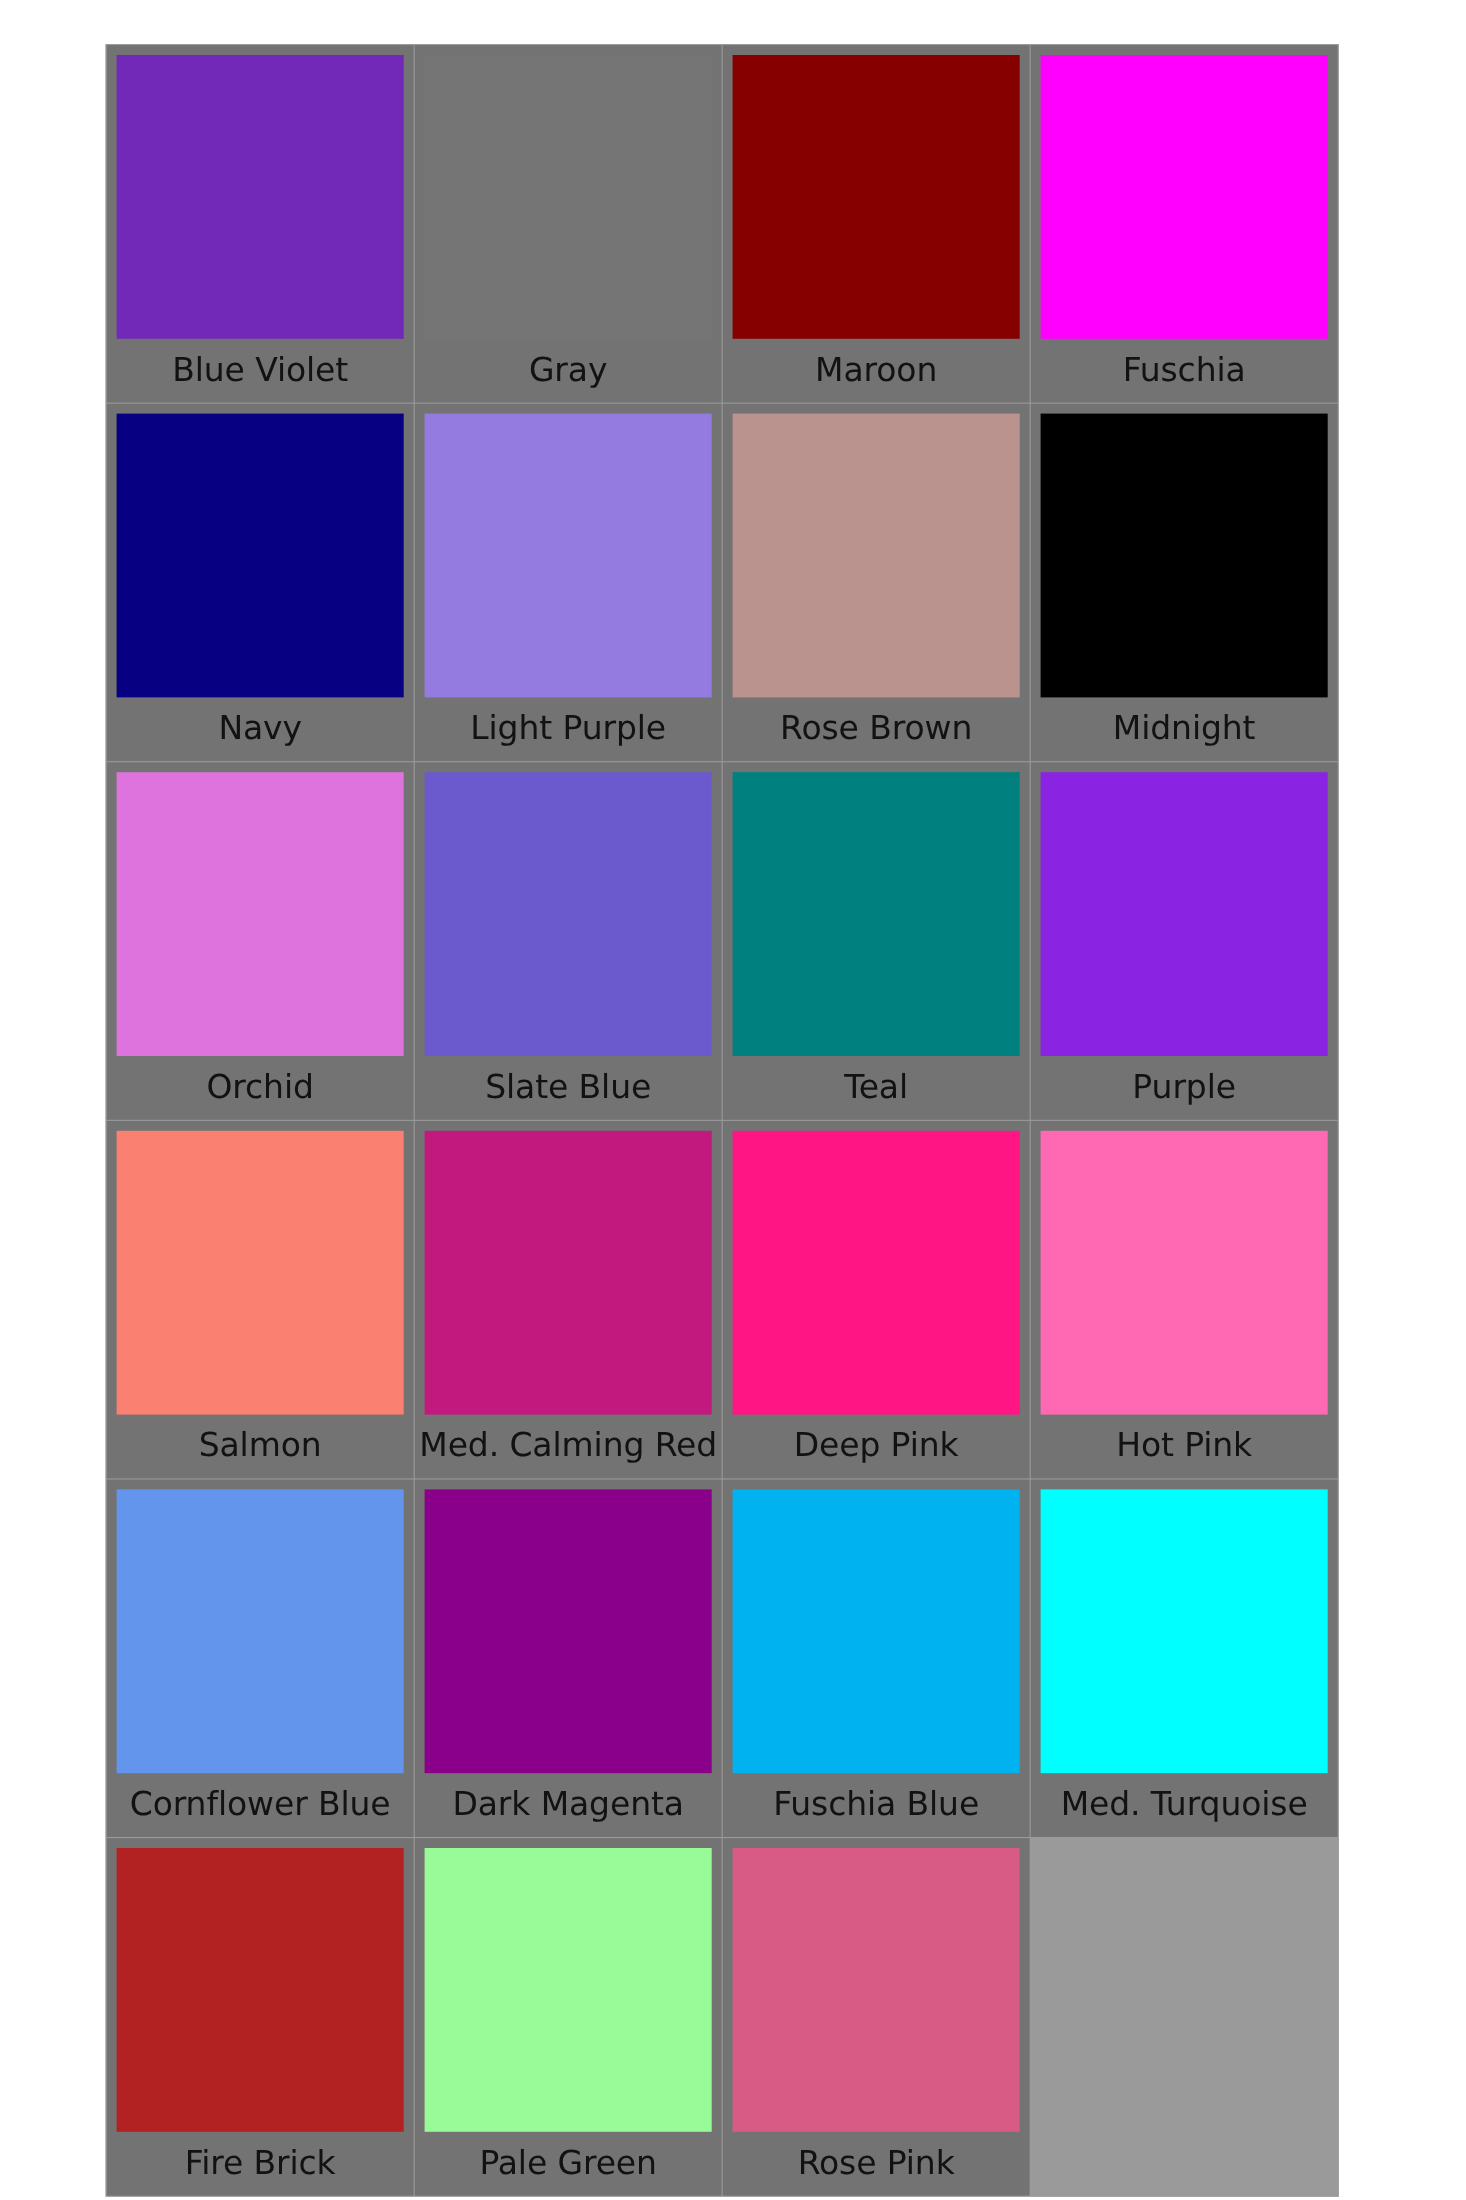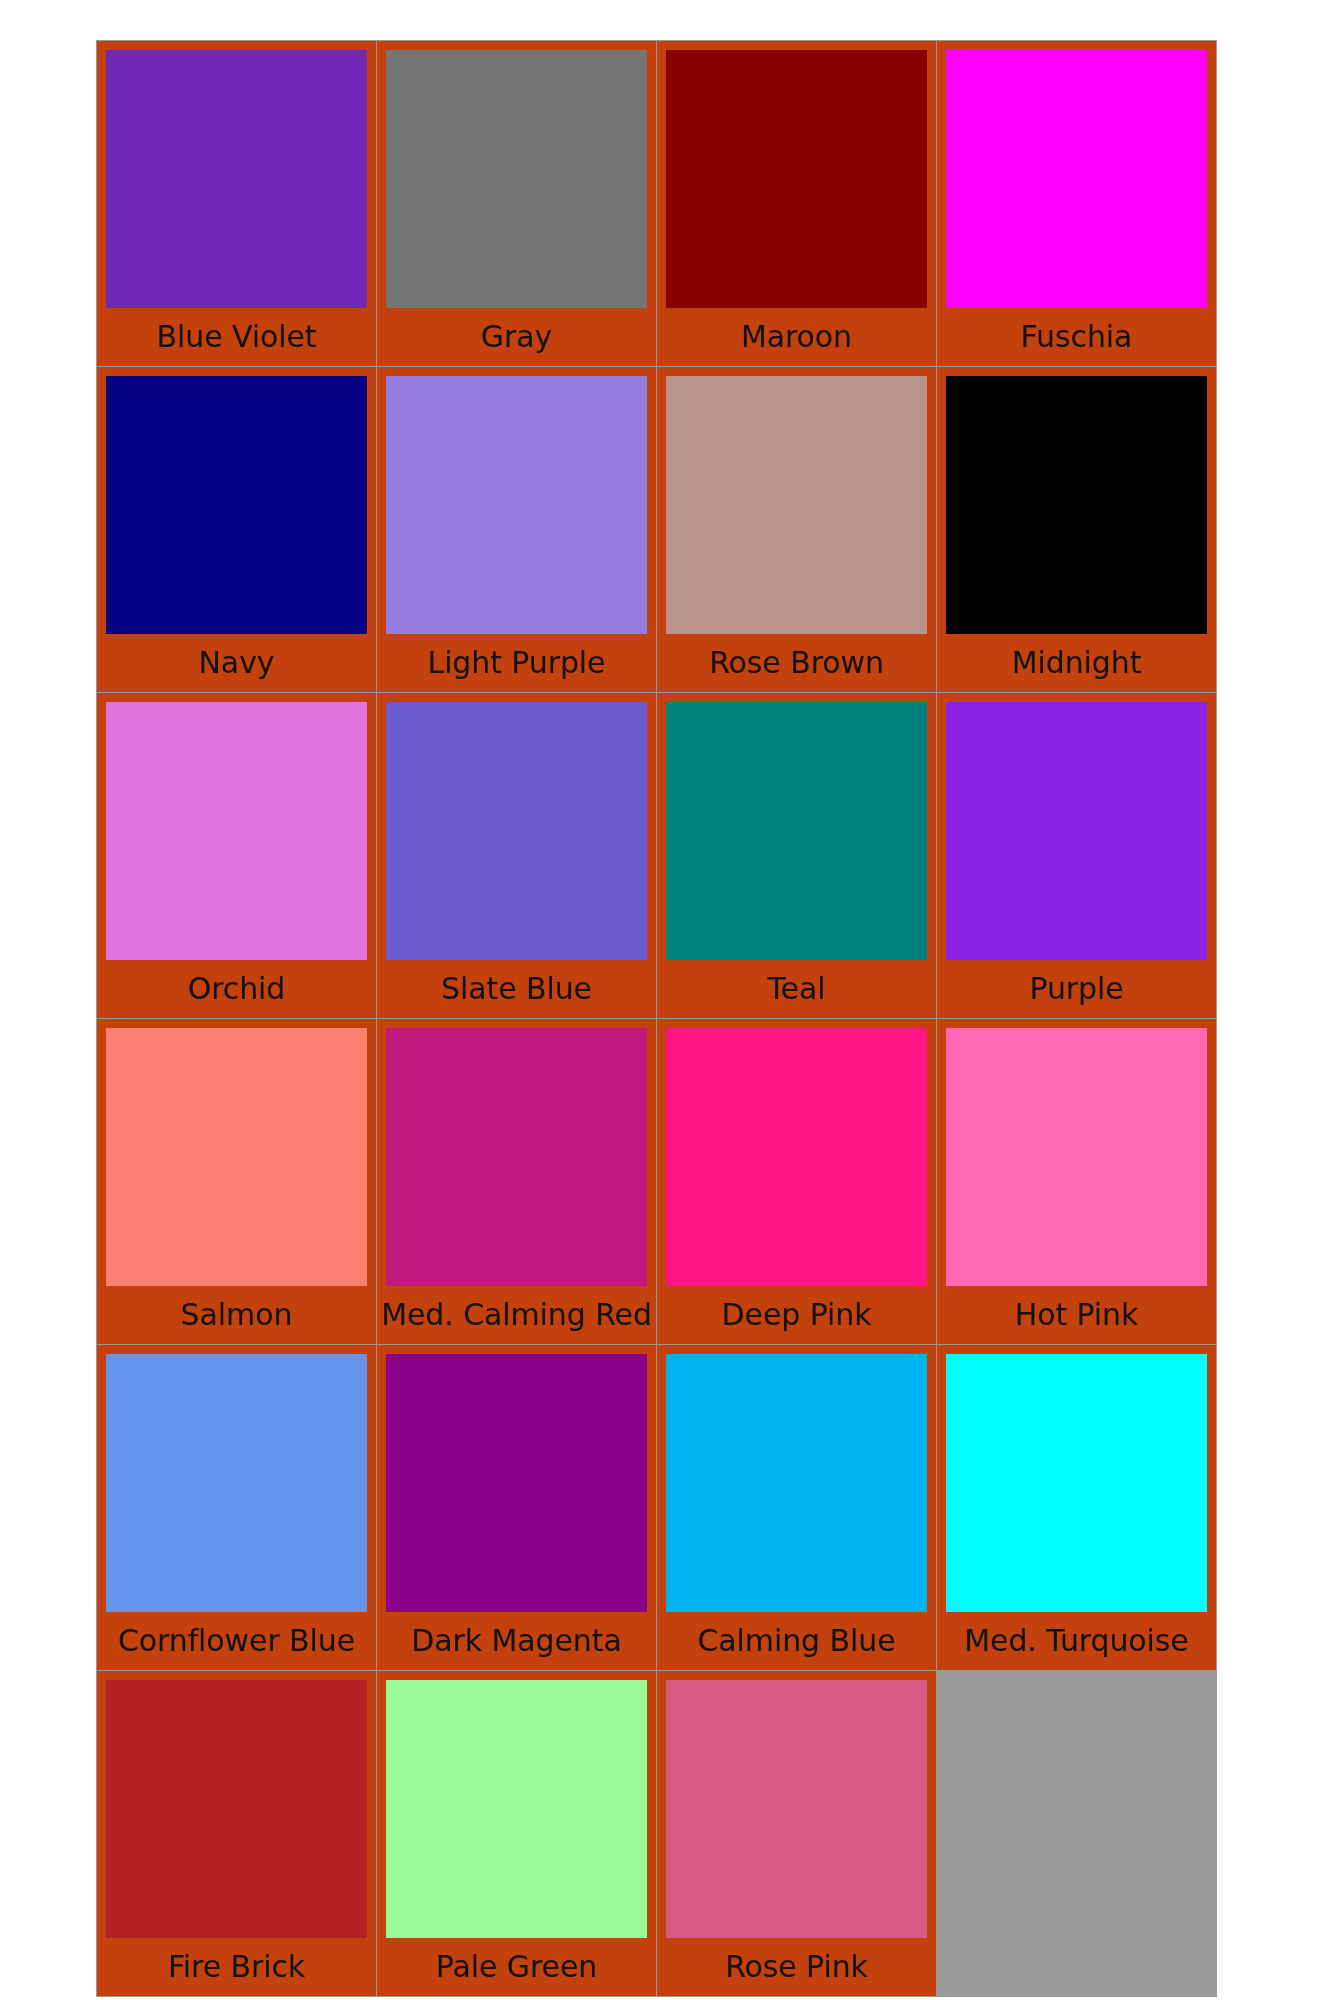--- a/index.html
+++ b/index.html
@@ -23,21 +23,21 @@
     display: grid;
     grid-template-columns: repeat(4, 1fr);
     grid-auto-rows: 325px;
     background: #9a9a9a;
     gap: 1px;
     border: 1px solid #9a9a9a;
     box-sizing: content-box;
   }
 
   .swatch-card {
-    background: #c2410c;
+    background: #737373;
     position: relative;
     display: flex;
     flex-direction: column;
     align-items: center;
     justify-content: flex-start;
     padding: 9px 9px 0 9px;
     box-sizing: border-box;
     overflow: hidden;
   }
 
@@ -133,21 +133,21 @@
     <div class="swatch-card">
       <div class="swatch-chip" style="background: rgb(100, 149, 237);"></div>
       <div class="swatch-label">Cornflower Blue</div>
     </div>
     <div class="swatch-card">
       <div class="swatch-chip" style="background: rgb(139, 0, 139);"></div>
       <div class="swatch-label">Dark Magenta</div>
     </div>
     <div class="swatch-card">
       <div class="swatch-chip" style="background: rgb(0, 178, 240);"></div>
-      <div class="swatch-label">Calming Blue</div>
+      <div class="swatch-label">Fuschia Blue</div>
     </div>
     <div class="swatch-card">
       <div class="swatch-chip" style="background: rgb(0, 255, 255);"></div>
       <div class="swatch-label">Med. Turquoise</div>
     </div>
     <div class="swatch-card">
       <div class="swatch-chip" style="background: rgb(178, 34, 34);"></div>
       <div class="swatch-label">Fire Brick</div>
     </div>
     <div class="swatch-card">

